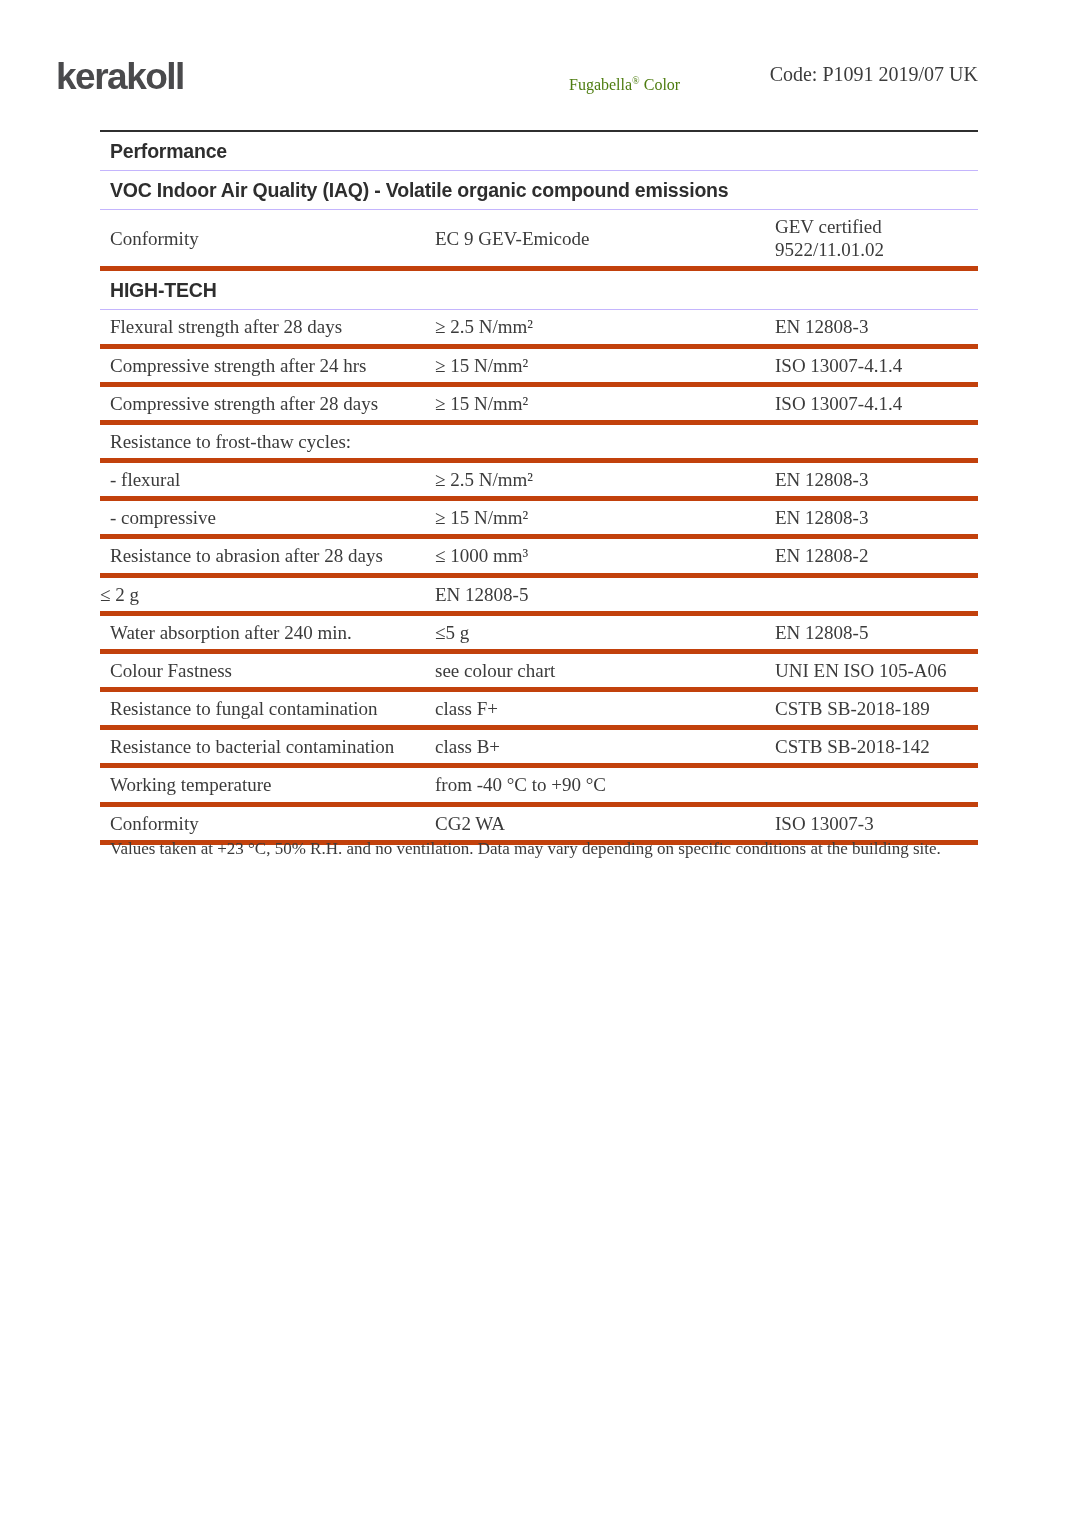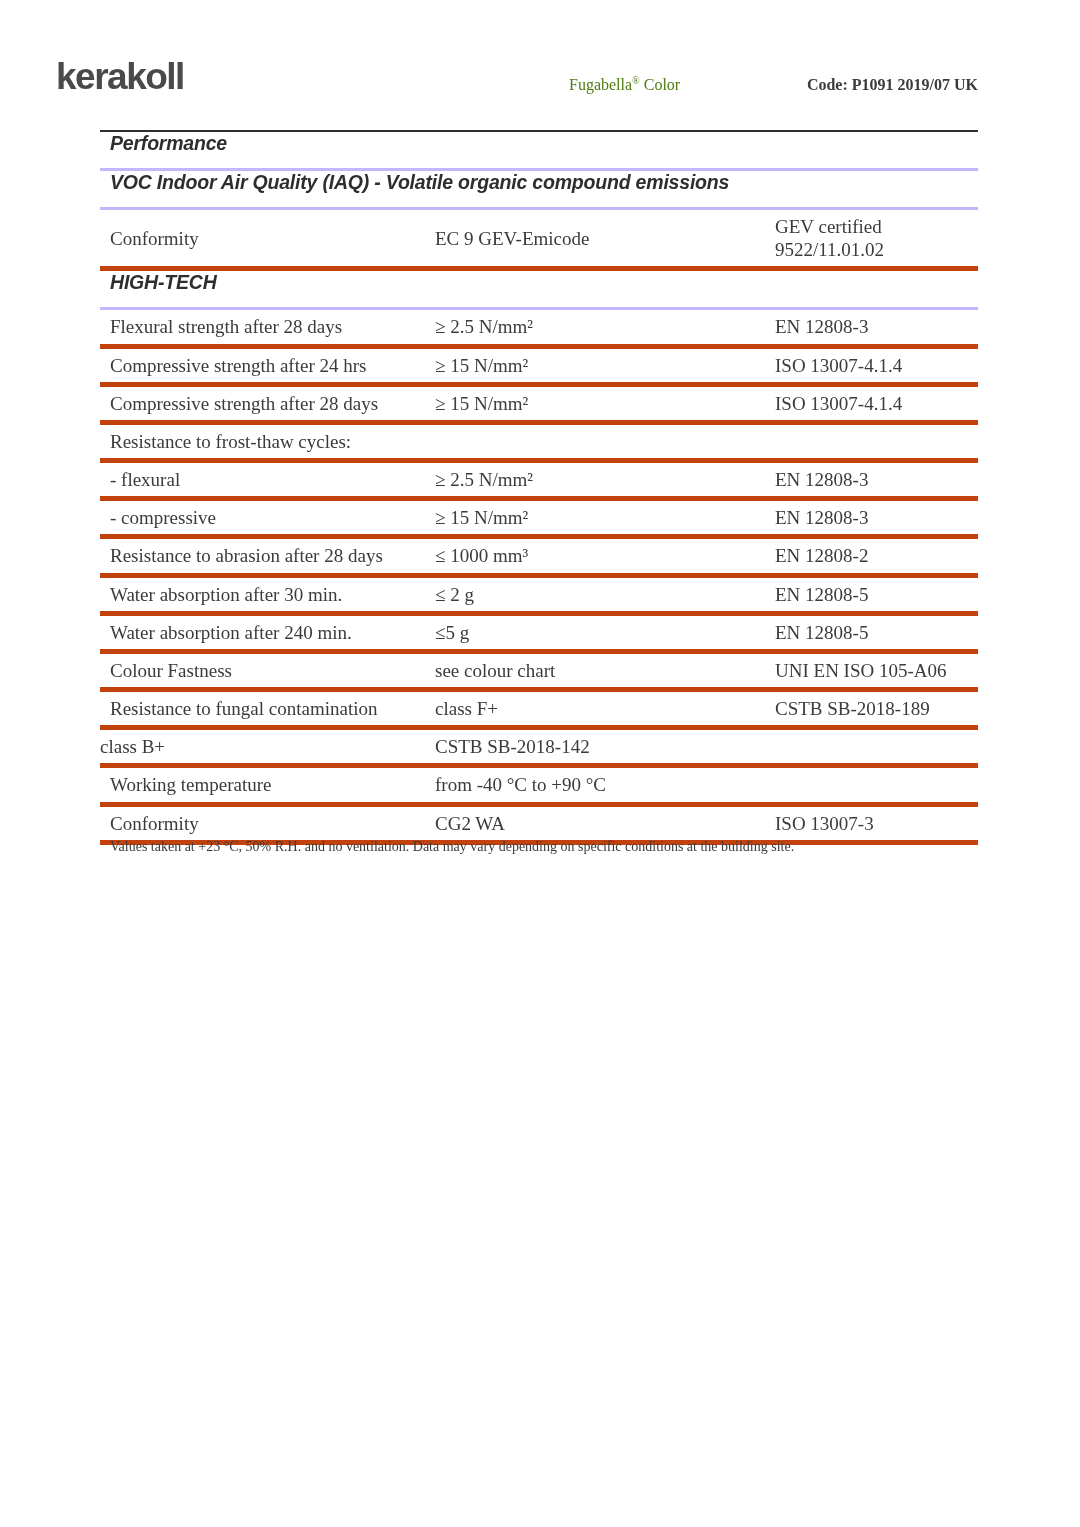--- a/index.html
+++ b/index.html
@@ -20,35 +20,34 @@
     font-family: "Liberation Sans", sans-serif;
     font-weight: bold; font-size: 37px; line-height: 1;
     color: #4a4a4c; letter-spacing: -1.5px;
   }
   .product {
     position: absolute; left: 569px; top: 76px;
     font-size: 16px; color: #4d7c0f;
   }
   .product .reg { font-size: 10px; vertical-align: super; line-height: 0; }
   .code {
-    position: absolute; right: 102px; top: 76px;
-    font-size: 16px; color: #3c3c3c; font-weight: bold;
+    position: absolute; right: 102px; top: 63px;
+    font-size: 20px; color: #3c3c3c;
   }
 
   
   .perf-table {
     position: absolute; left: 100px; top: 130px; width: 878px;
     border-top: 2px solid #2f2f2f;
   }
   .section-row {
-    display: flex; align-items: flex-start;
+    display: flex; align-items: center;
     min-height: 39px;
-    border-bottom: 3px solid #c4b5fd;
+    border-bottom: 1px solid #c4b5fd;
     box-sizing: border-box;
-    font-style: italic;
   }
   .section-label {
     padding-left: 10px;
     font-family: "Liberation Sans", sans-serif;
     font-weight: bold; font-size: 19.5px;
     color: #2e2e2e; letter-spacing: -0.2px;
   }
   .data-row {
     display: grid;
     grid-template-columns: 335px 340px 1fr;
@@ -59,21 +58,21 @@
   }
   .cell {
     font-size: 19px; line-height: 1.22; color: #3b3b3b;
     padding: 5px 0;
   }
   .cell.property { padding-left: 10px; }
 
   
   .footnote {
     position: absolute; left: 110px; top: 839px;
-    font-size: 14px; color: #3b3b3b;
+    font-size: 17px; color: #3b3b3b;
   }
 </style>
 </head>
 <body>
 
 <div class="page">
 
   <div class="doc-header">
     <div class="logo">kerakoll</div>
     <div class="product"><span>Fugabella</span><span class="reg">®</span><span> Color</span></div>
@@ -150,21 +149,20 @@
 
     <div class="data-row">
       <div class="cell property">Resistance to abrasion after 28 days</div>
       <div class="cell value">≤ 1000 mm³</div>
       <div class="cell standard">
           <div>EN 12808-2</div>
         </div>
     </div>
 
     <div class="data-row">
-      <div class="cell property">Water absorption after 30 min.</div>
       <div class="cell value">≤ 2 g</div>
       <div class="cell standard">
           <div>EN 12808-5</div>
         </div>
     </div>
 
     <div class="data-row">
       <div class="cell property">Water absorption after 240 min.</div>
       <div class="cell value">≤5 g</div>
       <div class="cell standard">
@@ -182,20 +180,21 @@
 
     <div class="data-row">
       <div class="cell property">Resistance to fungal contamination</div>
       <div class="cell value">class F+</div>
       <div class="cell standard">
           <div>CSTB SB-2018-189</div>
         </div>
     </div>
 
     <div class="data-row">
+      <div class="cell property">Resistance to bacterial contamination</div>
       <div class="cell value">class B+</div>
       <div class="cell standard">
           <div>CSTB SB-2018-142</div>
         </div>
     </div>
 
     <div class="data-row">
       <div class="cell property">Working temperature</div>
       <div class="cell value">from -40 °C to +90 °C</div>
       <div class="cell standard"></div>

